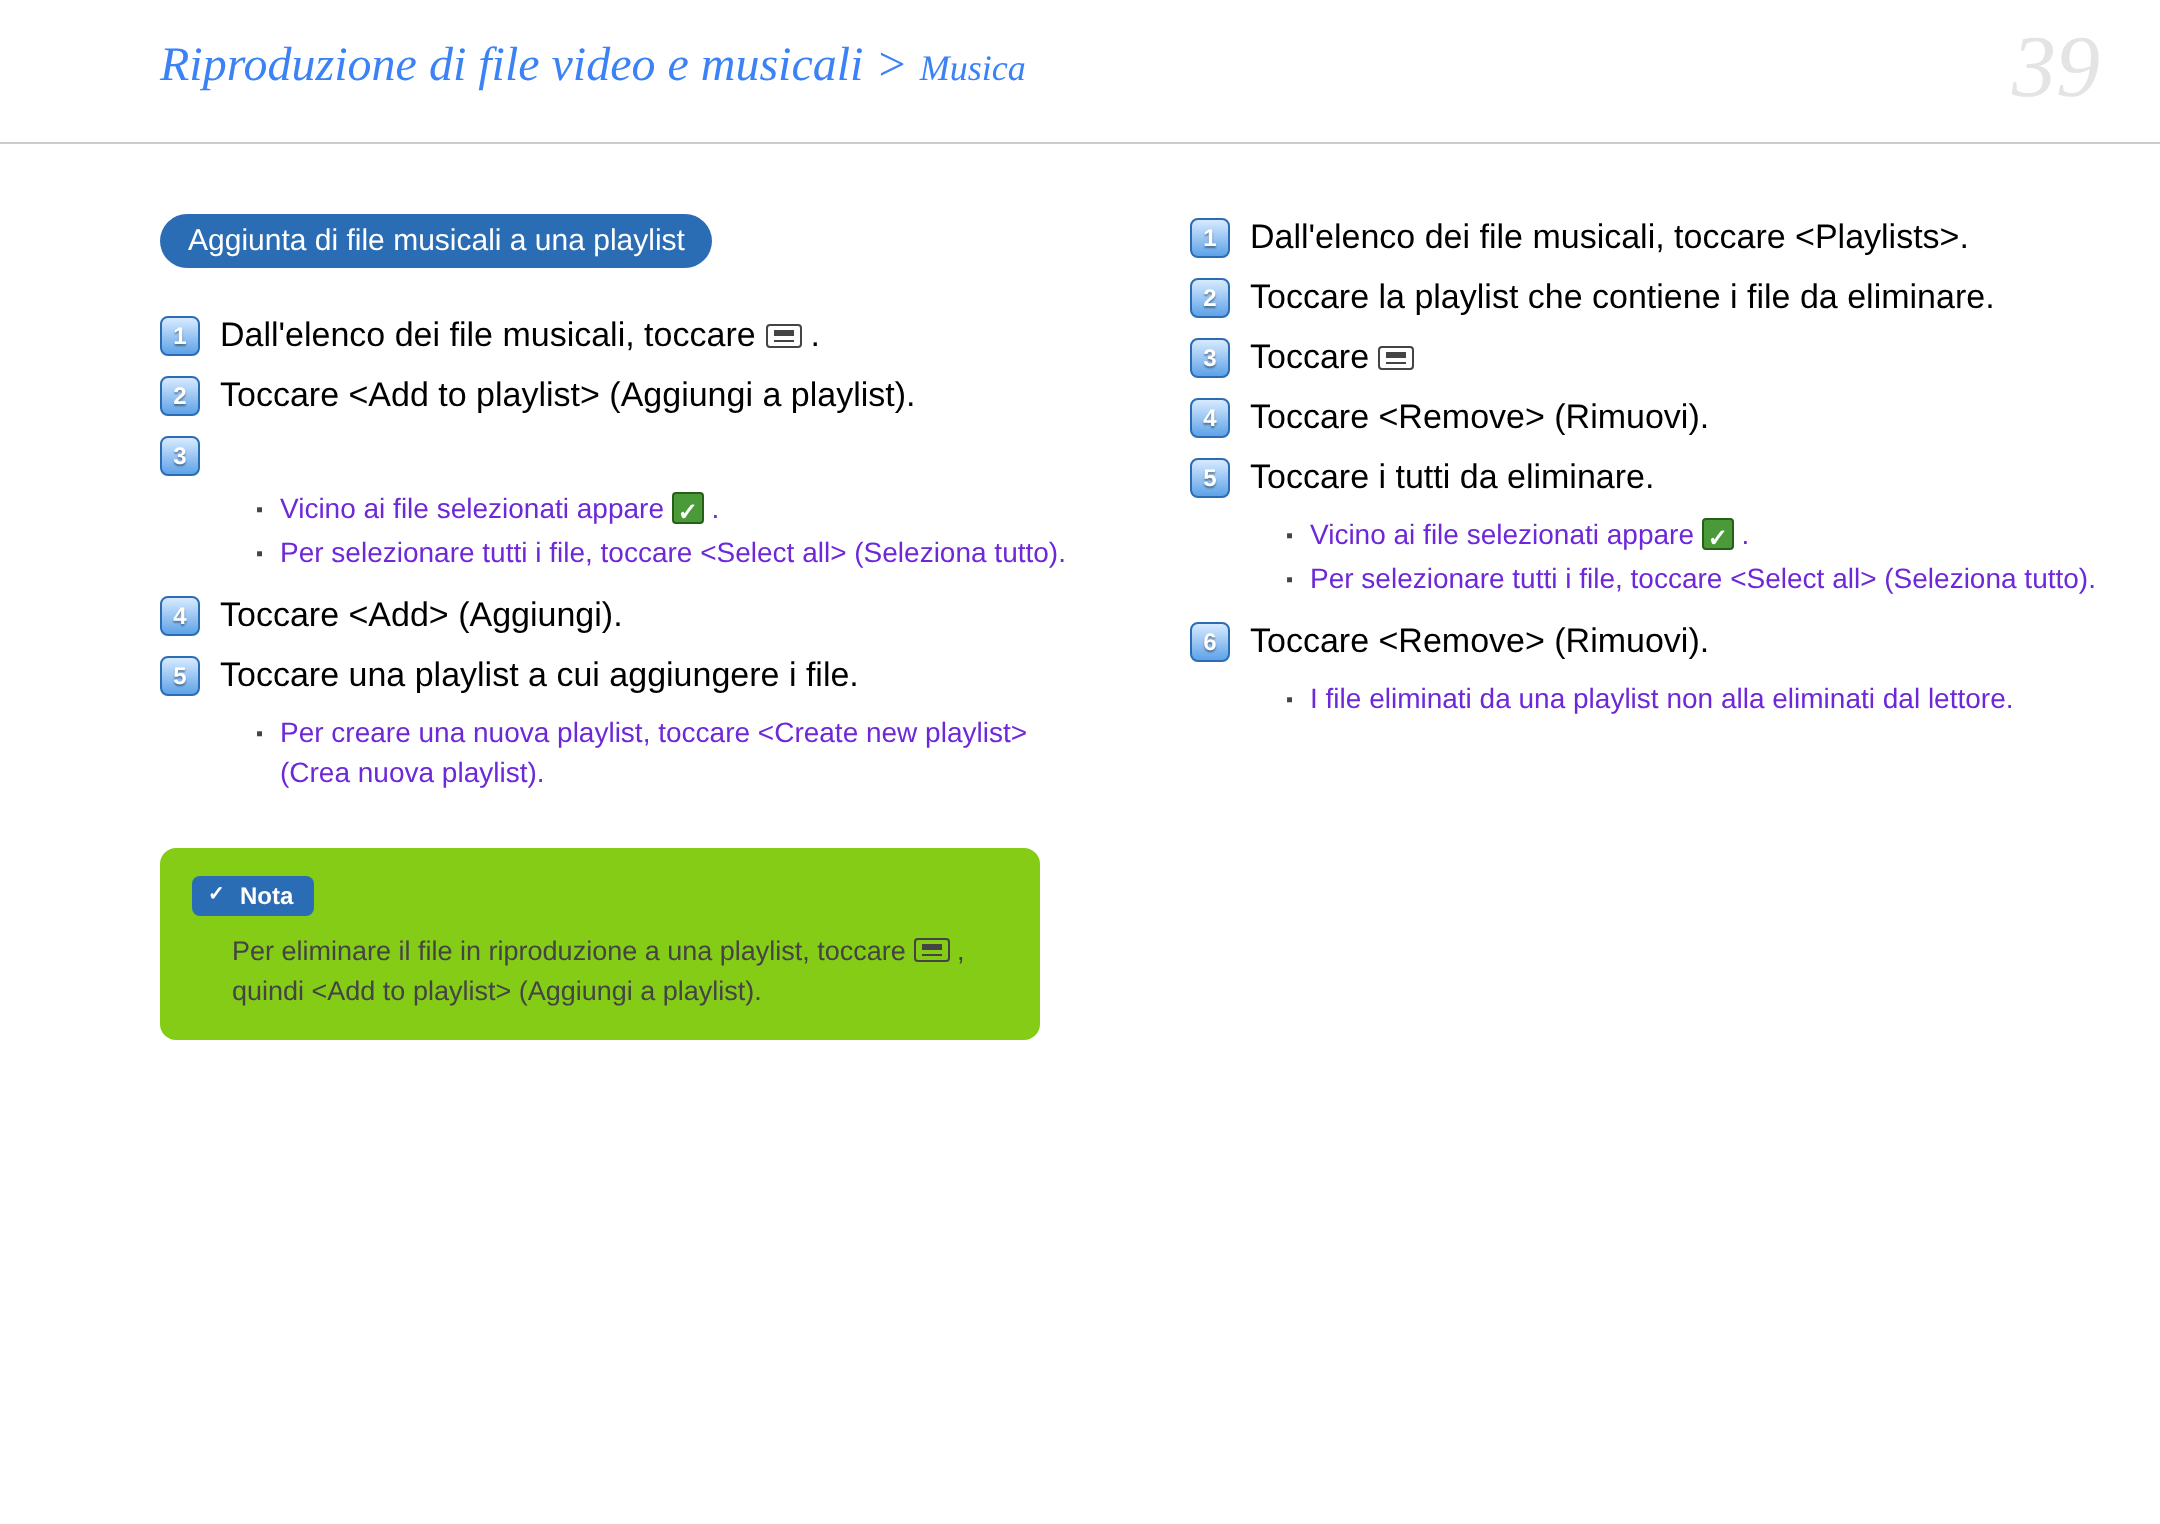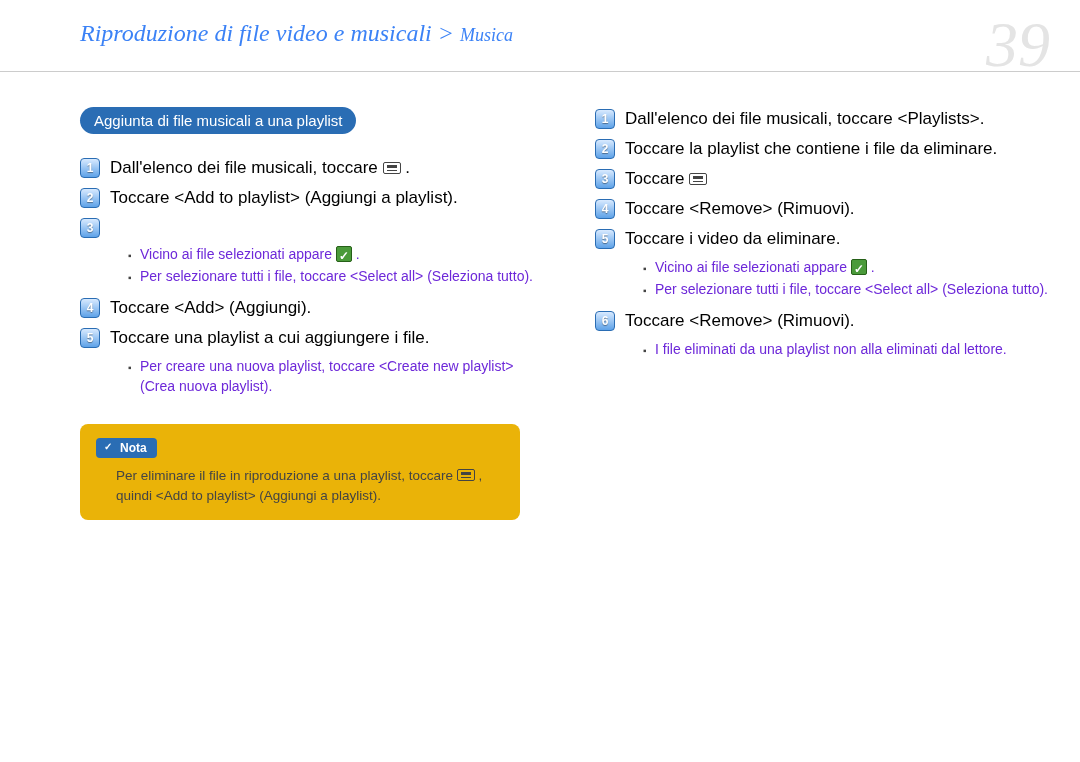--- a/index.html
+++ b/index.html
@@ -26,21 +26,21 @@
   }
   .breadcrumb .sub {
     font-size: 18px;
   }
   .page-number {
     position: absolute;
     right: 30px;
     top: 8px;
     font-family: Georgia, serif;
     font-style: italic;
-    font-size: 64px;
+    font-size: 44px;
     color: #e4e4e4;
     font-weight: 300;
   }
   .content {
     display: flex;
     padding: 35px 30px 0 80px;
     gap: 60px;
   }
   .col {
     flex: 1;
@@ -133,21 +133,21 @@
   .icon-check::after {
     content: "✓";
     color: #fff;
     font-size: 12px;
     position: absolute;
     left: 2px;
     top: -1px;
     font-weight: bold;
   }
   .note-box {
-    background: #eab308;
+    background: #84cc16;
     border-radius: 8px;
     padding: 14px 16px;
     margin-top: 28px;
     max-width: 440px;
   }
   .note-badge {
     display: inline-flex;
     align-items: center;
     background: #2a6db4;
     color: #fff;
@@ -265,21 +265,21 @@
       </div>
     </div>
 
     <div class="step">
       <div class="step-num">4</div>
       <div class="step-text">Toccare &lt;Remove&gt; (Rimuovi).</div>
     </div>
 
     <div class="step">
       <div class="step-num">5</div>
-      <div class="step-text">Toccare i video da eliminare.</div>
+      <div class="step-text">Toccare i tutti da eliminare.</div>
     </div>
     <div class="sub-list">
       <div class="sub-item">
         <span>Vicino ai file selezionati appare </span>
         <span class="icon-check"></span>
         <span> .</span>
       </div>
       <div class="sub-item">Per selezionare tutti i file, toccare &lt;Select all&gt; (Seleziona tutto).</div>
     </div>
 

